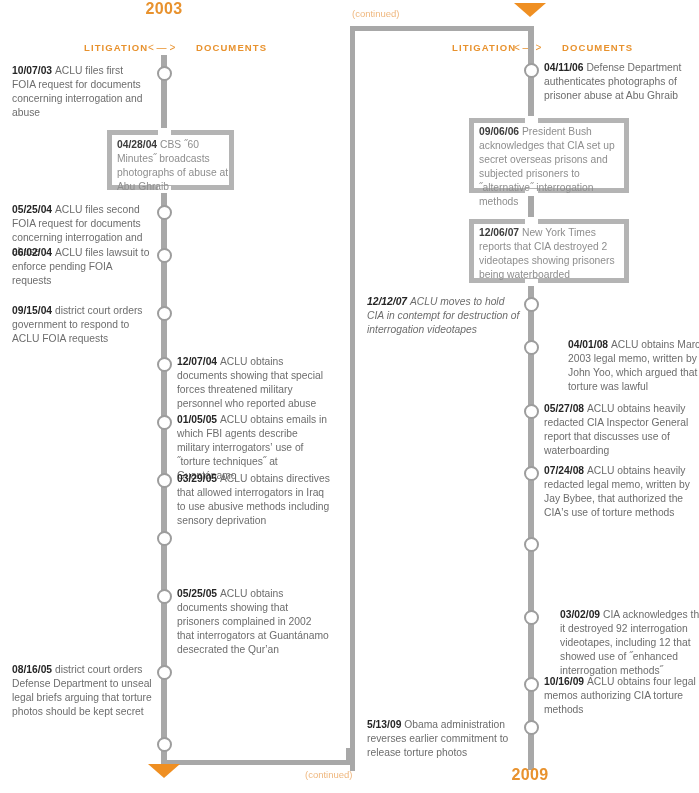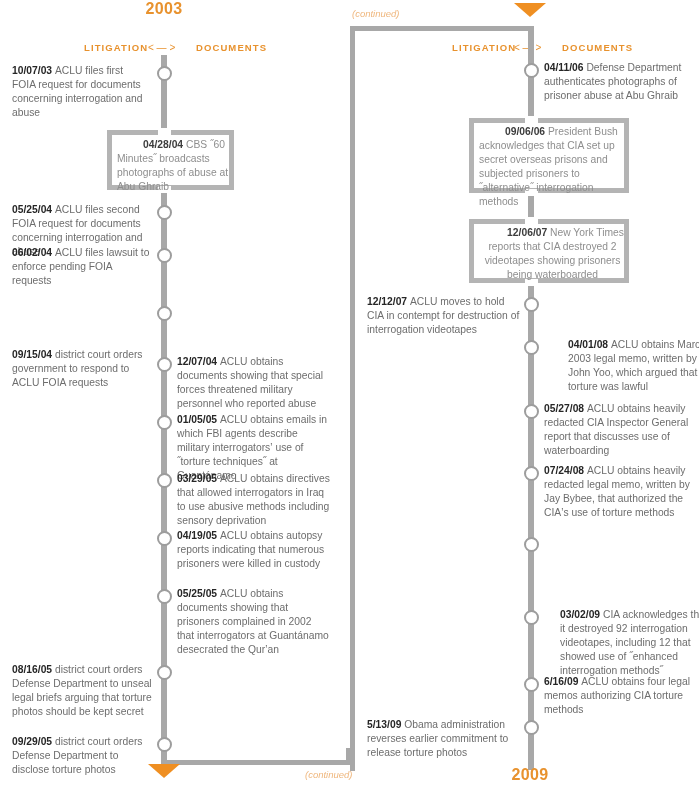--- a/index.html
+++ b/index.html
@@ -50,21 +50,20 @@
     letter-spacing:1.1px;
     white-space:nowrap;
   }
   .hdr.arrows{letter-spacing:0px;font-weight:normal;font-size:10px;}
 
   
   .cont{
     position:absolute;
     color:#efb77e;
     font-size:9.5px;
-    font-style:italic;
     white-space:nowrap;
   }
 
   
   .tri{
     position:absolute;
     width:0;height:0;
     border-left:16px solid transparent;
     border-right:16px solid transparent;
     border-top:14px solid #ef8f22;
@@ -97,21 +96,21 @@
     height:7px;
     z-index:3;
   }
   .boxtext{
     position:absolute;
     font-size:10.3px;
     line-height:14.1px;
     color:#8e8e8e;
     z-index:4;
   }
-  .boxtext b{color:#3c3c3c;font-weight:bold;margin-left:26px;}
+  .boxtext b{color:#3c3c3c;font-weight:bold;}
 </style>
 </head>
 <body>
 
 <div class="stage">
 
   <div class="year" style="left:164px;top:0px;transform:translateX(-50%);">2003</div>
 
   <div class="hdr" style="left:84px;top:42px;">LITIGATION</div>
   <div class="hdr arrows" style="left:148px;top:42px;">&lt; — &gt;</div>
@@ -155,59 +154,51 @@
   <div class="ev left" style="left:12px;top:203px;width:140px;">
     <b>05/25/04 </b>
     <span>ACLU files second FOIA request for documents concerning interrogation and abuse</span>
   </div>
 
   <div class="ev left" style="left:12px;top:246px;width:140px;">
     <b>06/02/04 </b>
     <span>ACLU files lawsuit to enforce pending FOIA requests</span>
   </div>
 
-  <div class="ev left" style="left:12px;top:304px;width:143px;margin-top:44px;">
+  <div class="ev left" style="left:12px;top:304px;width:143px;">
     <b>09/15/04 </b>
     <span>district court orders government to respond to ACLU FOIA requests</span>
   </div>
 
   <div class="ev left" style="left:177px;top:355px;width:150px;">
     <b>12/07/04 </b>
     <span>ACLU obtains documents showing that special forces threatened military personnel who reported abuse</span>
   </div>
 
   <div class="ev left" style="left:177px;top:413px;width:154px;">
     <b>01/05/05 </b>
     <span>ACLU obtains emails in which FBI agents describe military interrogatorsʼ use of ˝torture techniques˝ at Guantánamo</span>
   </div>
 
   <div class="ev left" style="left:177px;top:472px;width:154px;">
     <b>03/29/05 </b>
     <span>ACLU obtains directives that allowed interrogators in Iraq to use abusive methods including sensory deprivation</span>
   </div>
 
-  <div class="ev left" style="left:177px;top:529px;width:154px;">
-    <b>04/19/05 </b>
-    <span>ACLU obtains autopsy reports indicating that numerous prisoners were killed in custody</span>
-  </div>
 
   <div class="ev left" style="left:177px;top:587px;width:154px;">
     <b>05/25/05 </b>
     <span>ACLU obtains documents showing that prisoners complained in 2002 that interrogators at Guantánamo desecrated the Qurʼan</span>
   </div>
 
   <div class="ev left" style="left:12px;top:663px;width:145px;">
     <b>08/16/05 </b>
     <span>district court orders Defense Department to unseal legal briefs arguing that torture photos should be kept secret</span>
   </div>
 
-  <div class="ev left" style="left:12px;top:735px;width:145px;">
-    <b>09/29/05 </b>
-    <span>district court orders Defense Department to disclose torture photos</span>
-  </div>
 
   <div class="cont" style="left:352px;top:8px;">(continued)</div>
   <div class="elbow" style="left:350px;top:26px;width:5px;height:745px;"></div>
   <div class="elbow" style="left:350px;top:26px;width:183px;height:5px;"></div>
 
   <div class="tri" style="left:514px;top:3px;"></div>
 
   <div class="hdr" style="left:452px;top:42px;">LITIGATION</div>
   <div class="hdr arrows" style="left:514px;top:42px;">&lt; — &gt;</div>
   <div class="hdr" style="left:562px;top:42px;">DOCUMENTS</div>
@@ -238,27 +229,27 @@
     <div class="boxtext" style="left:479px;top:125px;width:147px;">
       <b>09/06/06 </b>
       <span>President Bush acknowledges that CIA set up secret overseas prisons and subjected prisoners to ˝alternative˝ interrogation methods</span>
     </div>
   </div>
 
   <div class="boxwrap">
     <div class="box" style="left:469px;top:219px;width:160px;height:64px;"></div>
     <div class="notch" style="left:525px;top:217px;"></div>
     <div class="notch" style="left:525px;top:279px;"></div>
-    <div class="boxtext" style="left:479px;top:226px;width:147px;text-align:center;">
+    <div class="boxtext" style="left:479px;top:226px;width:147px;">
       <b>12/06/07 </b>
       <span>New York Times reports that CIA destroyed 2  videotapes showing prisoners being waterboarded</span>
     </div>
   </div>
 
-  <div class="ev left" style="left:367px;top:295px;width:155px;">
+  <div class="ev left" style="left:367px;top:295px;width:155px;font-style:italic;">
     <b>12/12/07 </b>
     <span>ACLU moves to hold CIA in contempt for destruction of interrogation videotapes</span>
   </div>
 
   <div class="ev left" style="left:568px;top:338px;width:148px;">
     <b>04/01/08 </b>
     <span>ACLU obtains March 2003 legal memo, written by John Yoo, which argued that torture was lawful</span>
   </div>
 
   <div class="ev left" style="left:544px;top:402px;width:152px;">
@@ -271,21 +262,21 @@
     <span>ACLU obtains heavily redacted legal memo, written by Jay Bybee, that authorized the CIAʼs use of torture methods</span>
   </div>
 
 
   <div class="ev left" style="left:520px;top:608px;width:150px;margin-left:40px;">
     <b>03/02/09 </b>
     <span>CIA acknowledges that it destroyed 92 interrogation videotapes, including 12 that showed use of ˝enhanced interrogation methods˝</span>
   </div>
 
   <div class="ev left" style="left:544px;top:675px;width:152px;">
-    <b>6/16/09 </b>
+    <b>10/16/09 </b>
     <span>ACLU obtains four legal memos authorizing CIA torture methods</span>
   </div>
 
   <div class="ev left" style="left:367px;top:718px;width:155px;">
     <b>5/13/09 </b>
     <span>Obama administration reverses earlier commitment to release torture photos</span>
   </div>
 
 </div>
 

